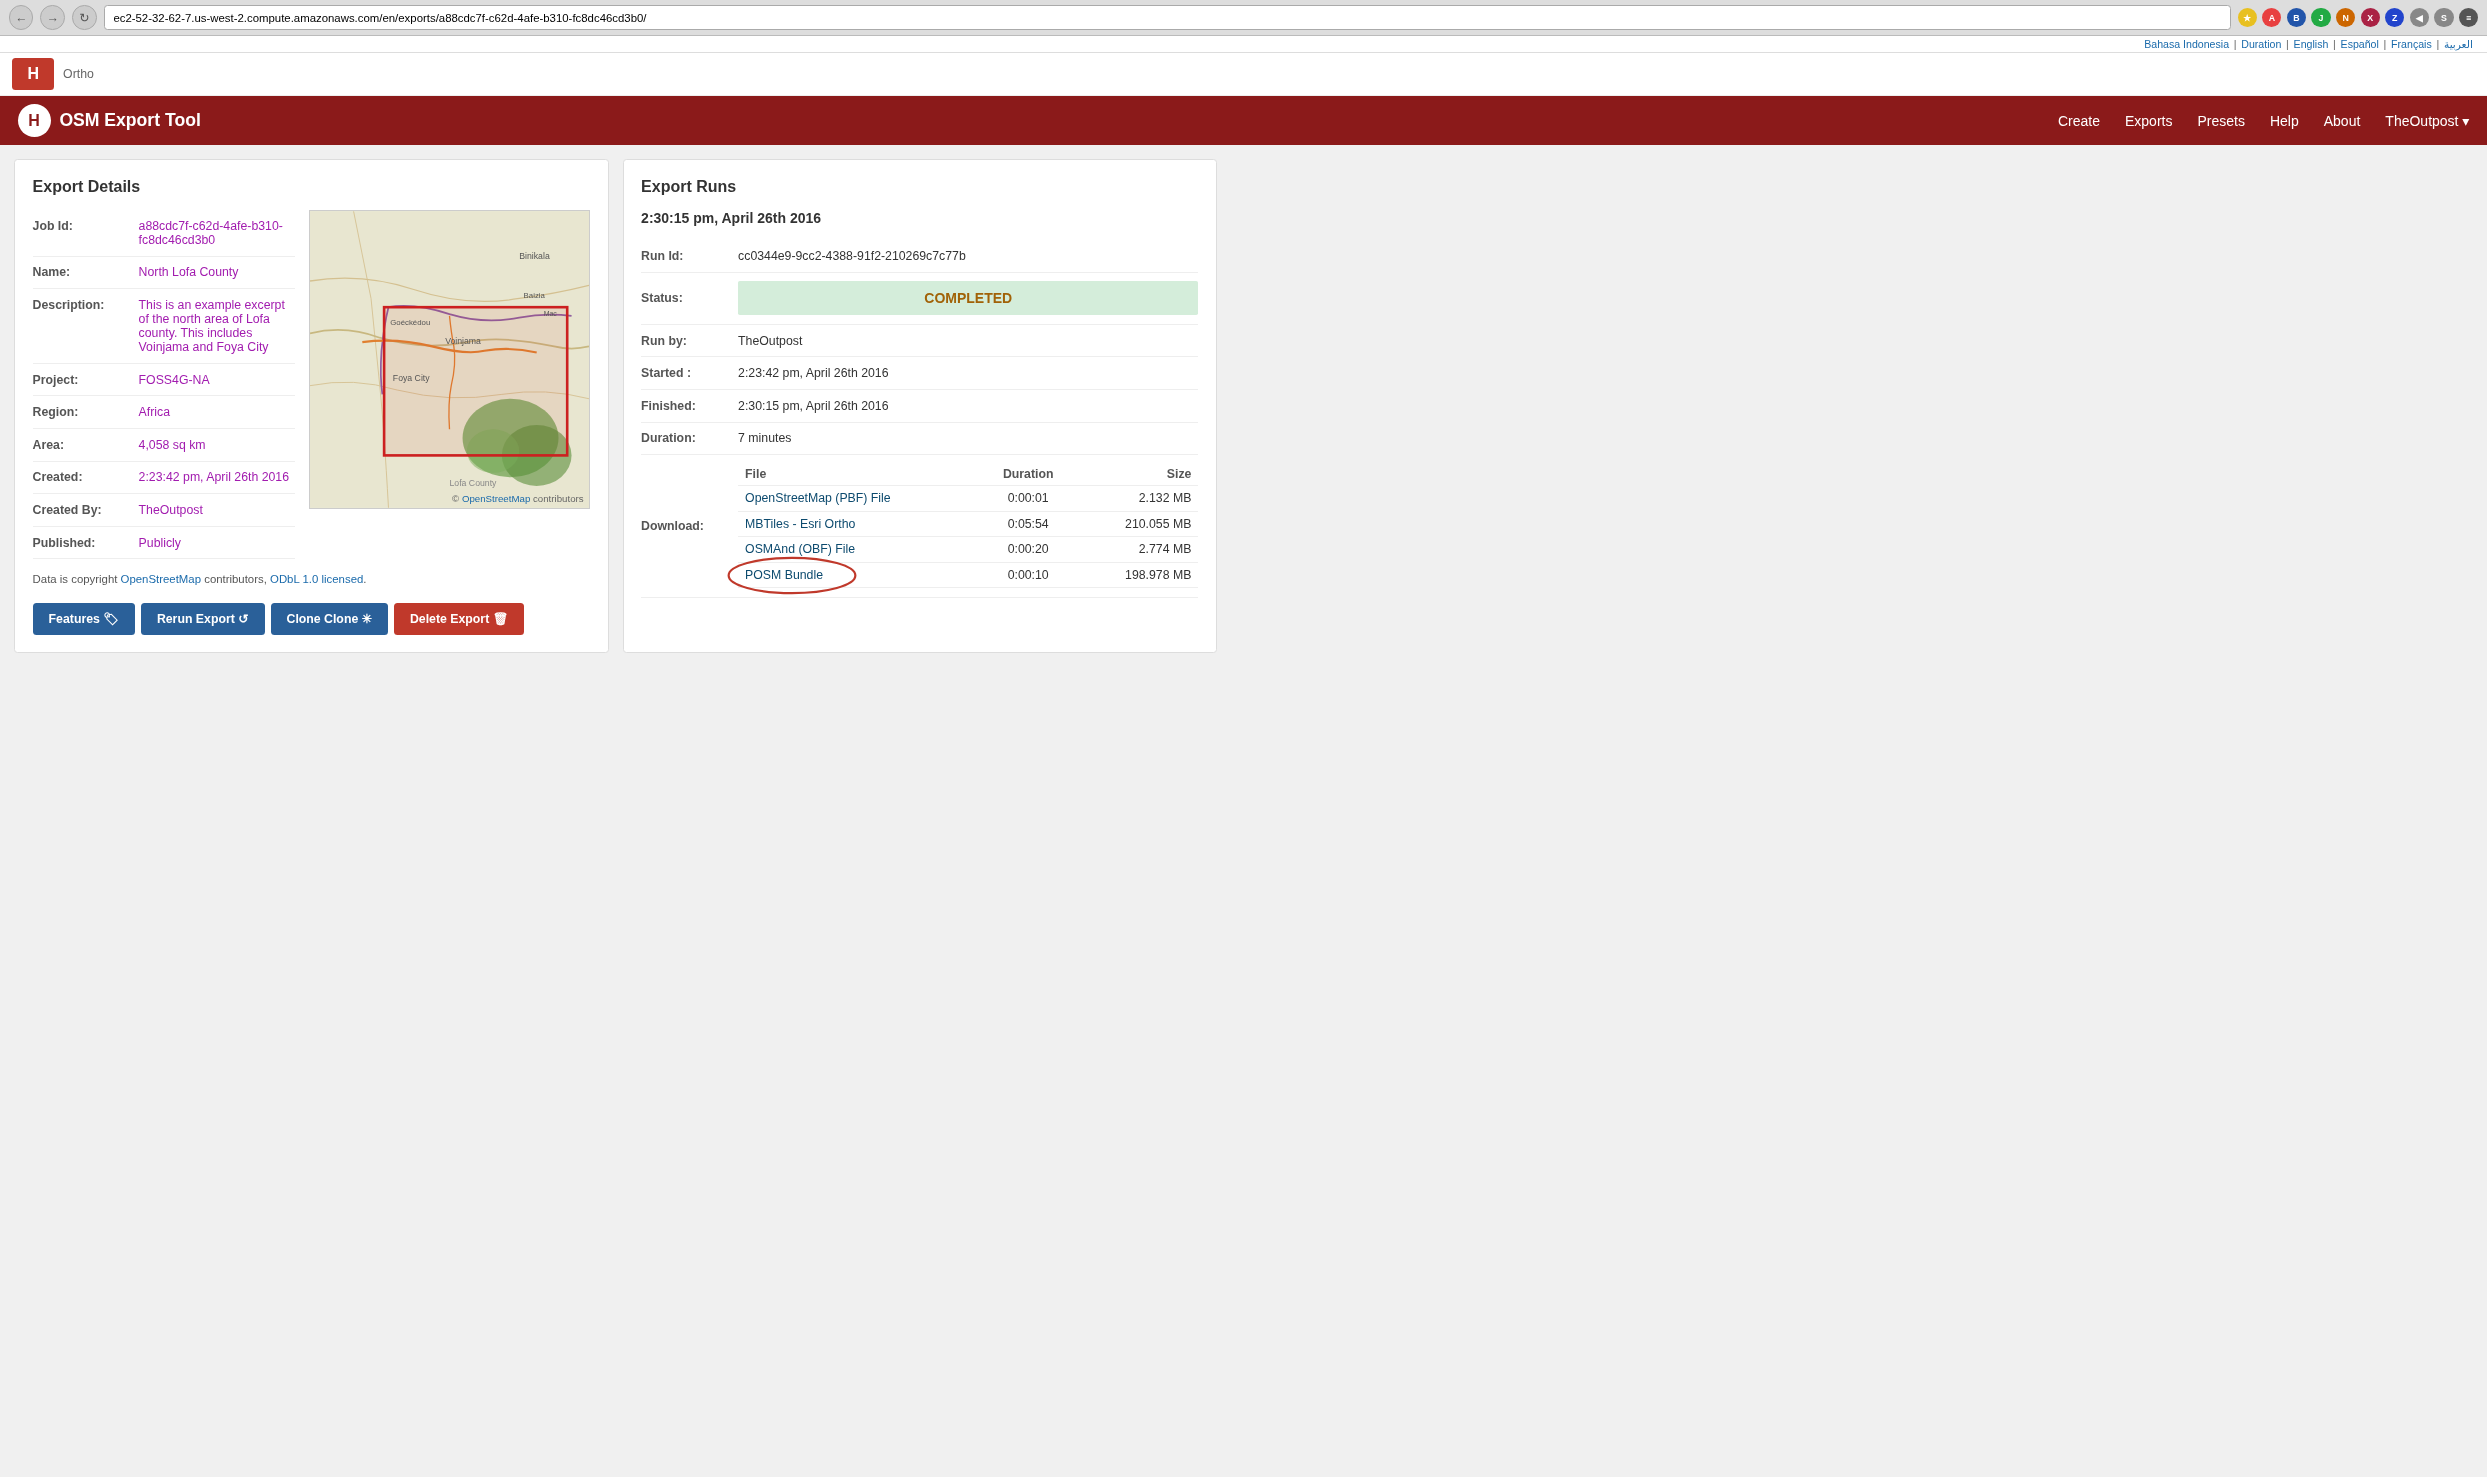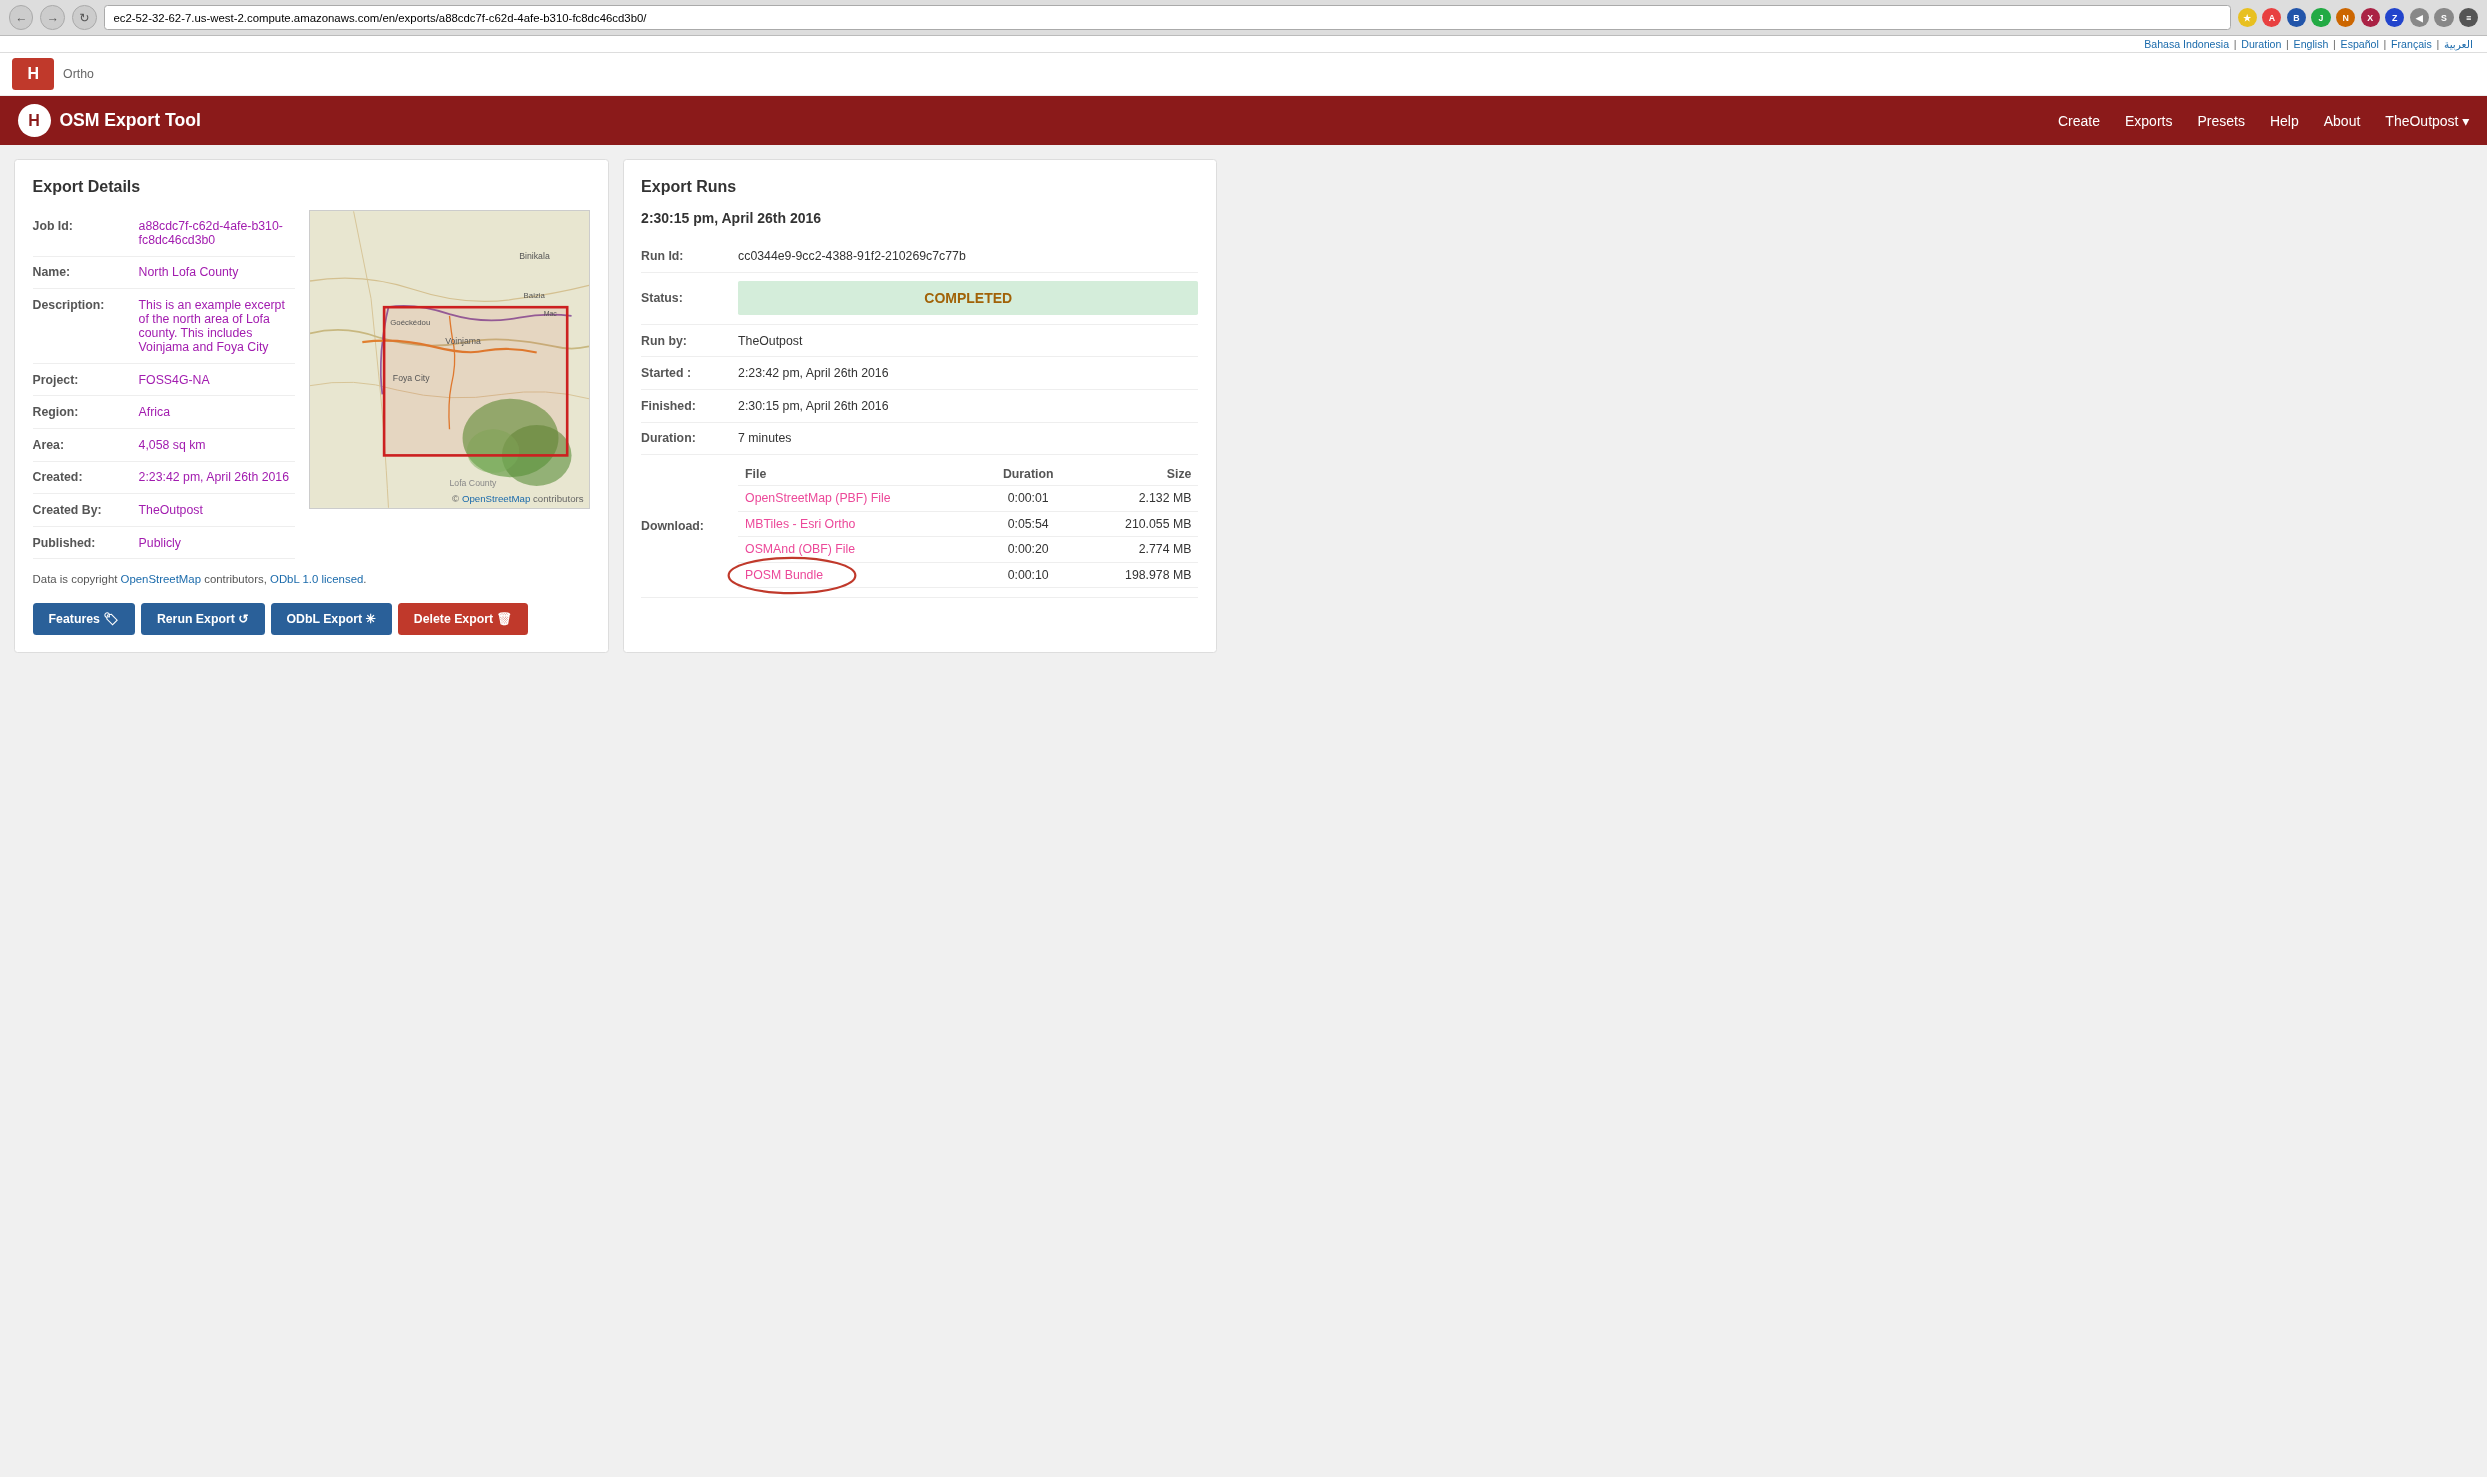--- a/index.html
+++ b/index.html
@@ -232,21 +232,21 @@
       border-bottom: 0.9px solid #eee;
     }
     .download-table td:nth-child(2),
     .download-table th:nth-child(2) {
       text-align: center;
     }
     .download-table td:nth-child(3),
     .download-table th:nth-child(3) {
       text-align: right;
     }
-    .download-link { color: #ec4899; text-decoration: none; cursor: pointer; }
+    .download-link { color: #0c4a6e; text-decoration: none; cursor: pointer; }
     .posm-bundle-cell {
       position: relative;
     }
 
     
     .top-logo-area {
       background: #fff;
       display: flex;
       align-items: center;
       padding: 5.3px 12.3px;
@@ -404,21 +404,21 @@
       </div>
     </div>
 
     <div class="copyright-line">
       Data is copyright <a>OpenStreetMap</a> contributors, <a>ODbL 1.0 licensed</a>.
     </div>
 
     <div class="action-buttons">
       <button class="btn btn-blue">Features 🏷</button>
       <button class="btn btn-blue">Rerun Export ↺</button>
-      <button class="btn btn-blue">ODbL Export ✳</button>
+      <button class="btn btn-blue">Clone Clone ✳</button>
       <button class="btn btn-red">Delete Export 🗑</button>
     </div>
   </div>
 
   <div class="card export-runs-card">
     <div class="card-title">Export Runs</div>
     <div class="run-date">2:30:15 pm, April 26th 2016</div>
 
     <div class="run-row">
       <span class="run-label">Run Id:</span>

